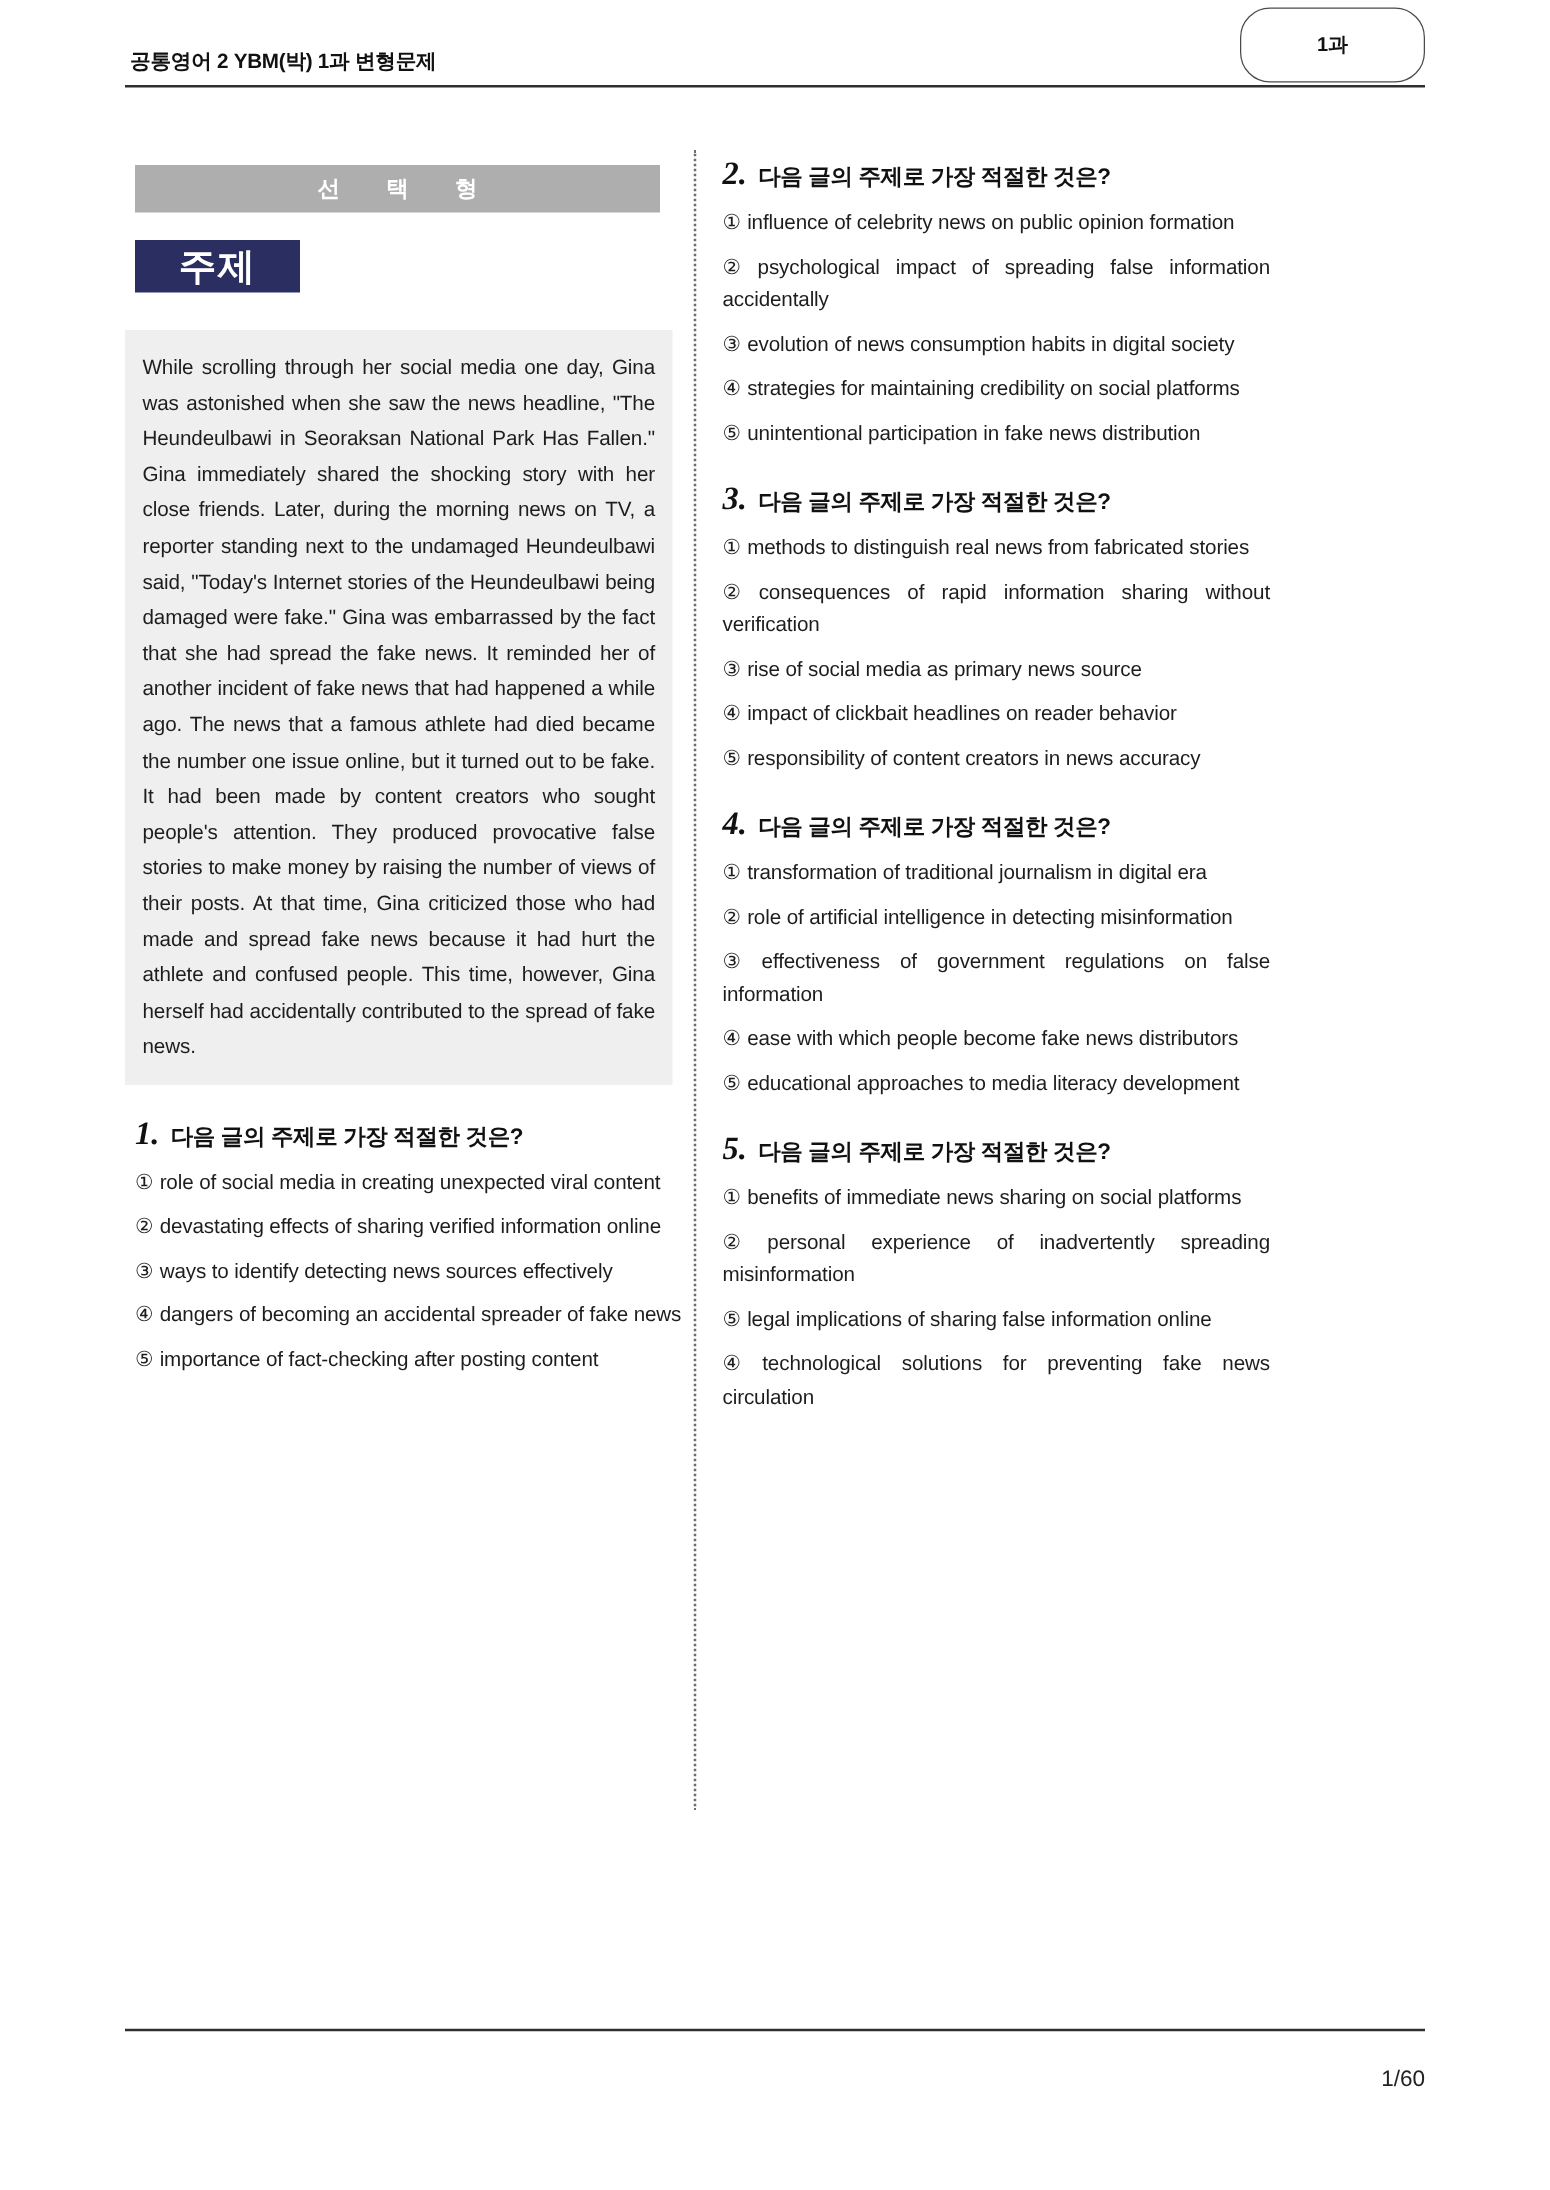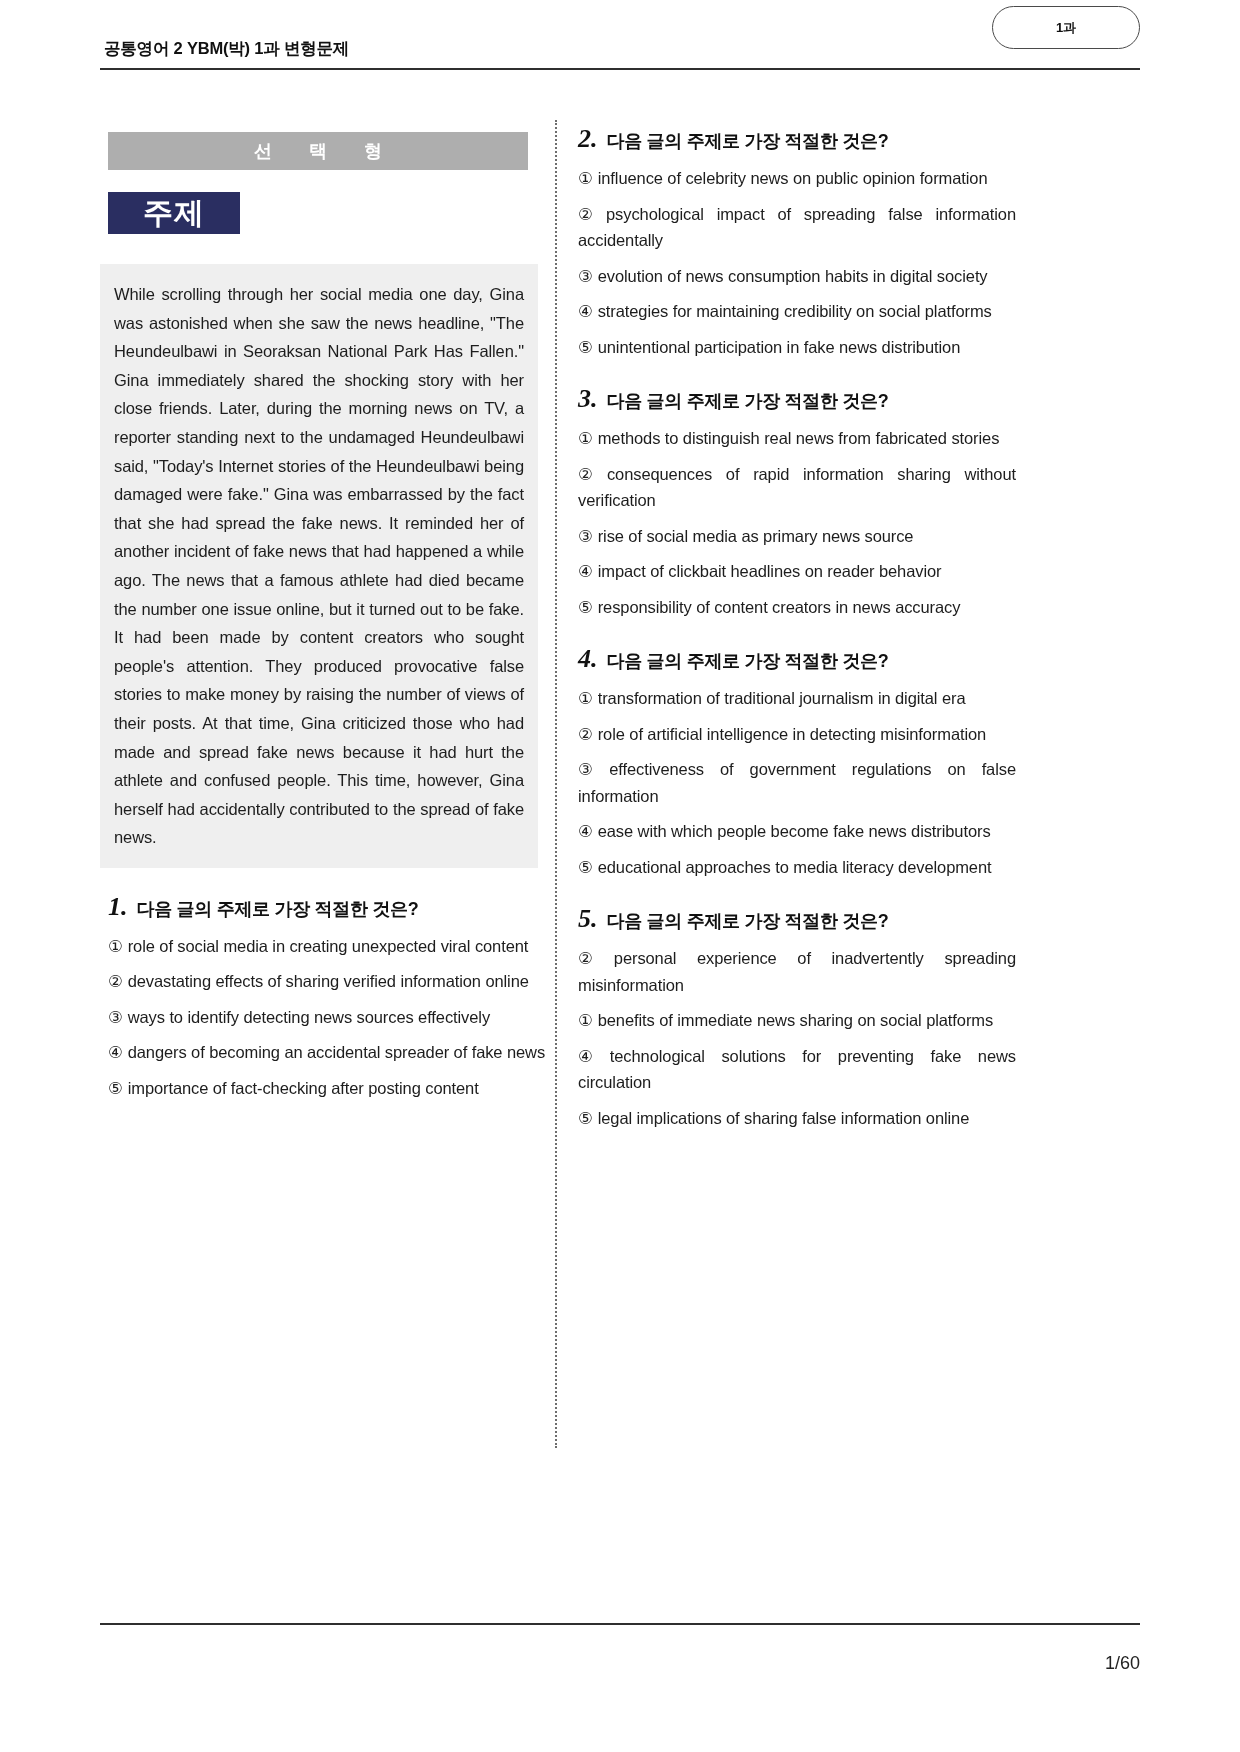--- a/index.html
+++ b/index.html
@@ -38,28 +38,28 @@
     font-weight: bold;
     letter-spacing: -0.2px;
     color: #111111;
     white-space: nowrap;
   }
   .lesson-badge {
     position: absolute;
     right: 0px;
     top: 6px;
     width: 148px;
-    height: 43px;
+    height: 60px;
     border: 1.6px solid #4a4a4a;
     border-radius: 24px;
     background: #ffffff;
     display: flex;
     align-items: center;
     justify-content: center;
-    font-size: 13px;
+    font-size: 16px;
     font-weight: bold;
     color: #111111;
   }
   .header-rule {
     position: absolute;
     left: 0;
     right: 0;
     top: 68px;
     border-top: 2px solid #2f2f2f;
   }
@@ -272,24 +272,24 @@
           <div class="option"><span class="opt-mark">⑤</span><span>educational approaches to media literacy development</span></div>
         </div>
       </div>
 
       <div class="question">
         <div class="q-head">
           <span class="q-num">5.</span>
           <span class="q-text">다음 글의 주제로 가장 적절한 것은?</span>
         </div>
         <div class="options">
+          <div class="option"><span class="opt-mark">①</span><span>benefits of immediate news sharing on social platforms</span></div>
           <div class="option"><span class="opt-mark">②</span><span>personal experience of inadvertently spreading misinformation</span></div>
-          <div class="option"><span class="opt-mark">①</span><span>benefits of immediate news sharing on social platforms</span></div>
+          <div class="option"><span class="opt-mark">⑤</span><span>legal implications of sharing false information online</span></div>
           <div class="option"><span class="opt-mark">④</span><span>technological solutions for preventing fake news circulation</span></div>
-          <div class="option"><span class="opt-mark">⑤</span><span>legal implications of sharing false information online</span></div>
         </div>
       </div>
 
     </div>
   </div>
 
   <div class="footer">
     <div class="footer-rule"></div>
     <div class="footer-page">1/60</div>
   </div>

